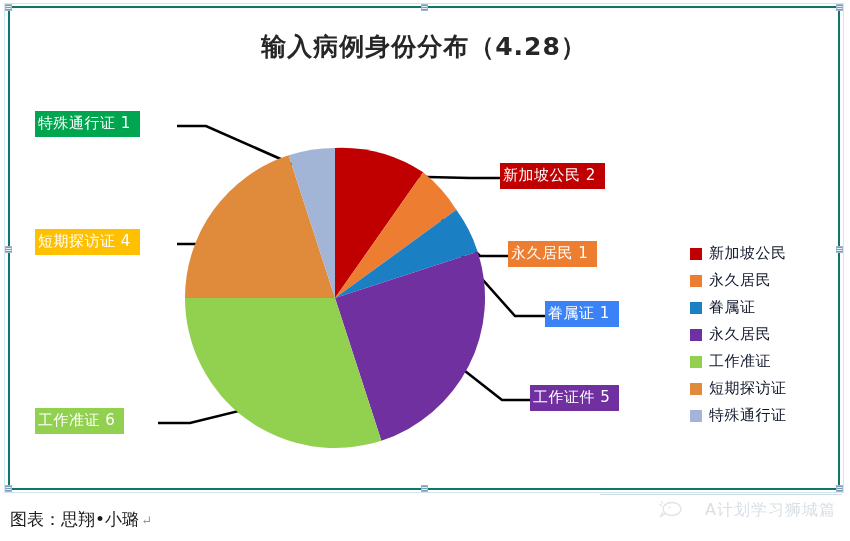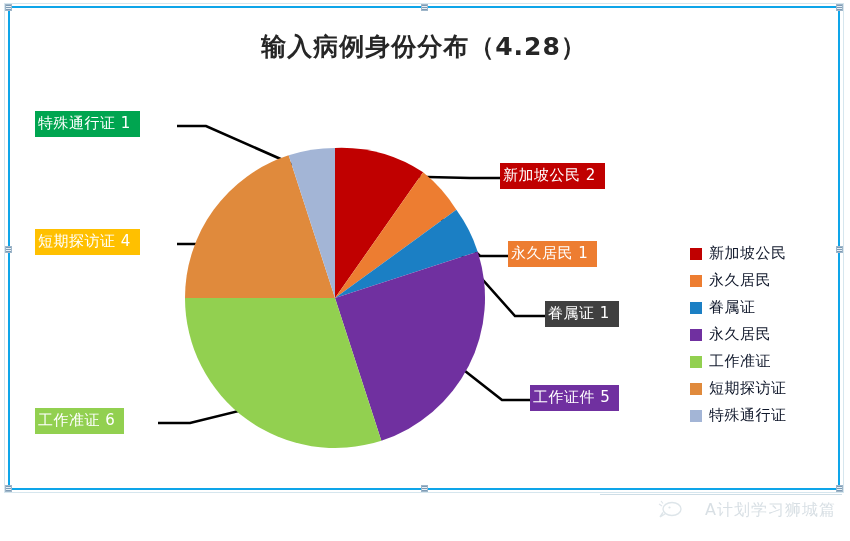--- a/index.html
+++ b/index.html
@@ -23,21 +23,21 @@
     background: #ffffff;
   }
 
   #chart-object {
     position: absolute;
     left: 8px;
     top: 6px;
     width: 832px;
     height: 484px;
     background: #ffffff;
-    border: 2px solid #0ea5e9;
+    border: 2px solid #0f766e;
     box-sizing: border-box;
   }
   
   #chart-object::before {
     content: "";
     position: absolute;
     left: -6px; top: -5px; right: -6px; bottom: -5px;
     border: 1px solid #d6e6ee;
     pointer-events: none;
   }
@@ -239,21 +239,21 @@
       <div class="data-label" style="left:25px;  top:103px; background:#00A550;">特殊通行证 1</div>
 
       <div class="data-label" style="left:25px;  top:221px; background:#FFC000;">短期探访证 4</div>
 
       <div class="data-label" style="left:25px;  top:400px; background:#92D050;">工作准证 6</div>
 
       <div class="data-label" style="left:490px; top:155px; background:#C00000;">新加坡公民 2</div>
 
       <div class="data-label" style="left:498px; top:233px; background:#ED7D31;">永久居民 1</div>
 
-      <div class="data-label" style="left:535px; top:293px; background:#404040;">眷属证 1</div>
+      <div class="data-label" style="left:535px; top:293px; background:#3b82f6;">眷属证 1</div>
 
       <div class="data-label" style="left:520px; top:377px; background:#7030A0;">工作证件 5</div>
 
       <div id="legend">
 
         <div class="legend-item">
           <span class="legend-swatch" style="background:#C00000;"></span>
           <span class="legend-label">新加坡公民</span>
         </div>
 
@@ -287,20 +287,23 @@
           <span class="legend-label">特殊通行证</span>
         </div>
 
       </div>
 
     </div>
   </div>
 
   <div id="doc-bottom-rule"></div>
 
+  <div id="footer-credit">
+    <span>图表：思翔•小璐</span><span class="pilcrow">↵</span>
+  </div>
 
   <div id="watermark">
     <span class="wm-icon">
       <svg width="26" height="18" viewBox="0 0 26 18">
         <ellipse cx="15" cy="9" rx="9" ry="6.5" fill="none" stroke="#c3d0d8" stroke-width="1.4"></ellipse>
         <path d="M 8 14 L 3 17 L 6 12.5" fill="none" stroke="#c3d0d8" stroke-width="1.4"></path>
         <circle cx="12.5" cy="7.5" r="1.1" fill="#c3d0d8"></circle>
         <path d="M 2 4 L 5 6" stroke="#c3d0d8" stroke-width="1.2"></path>
         <path d="M 4 1 L 6 3.5" stroke="#c3d0d8" stroke-width="1.2"></path>
       </svg>

